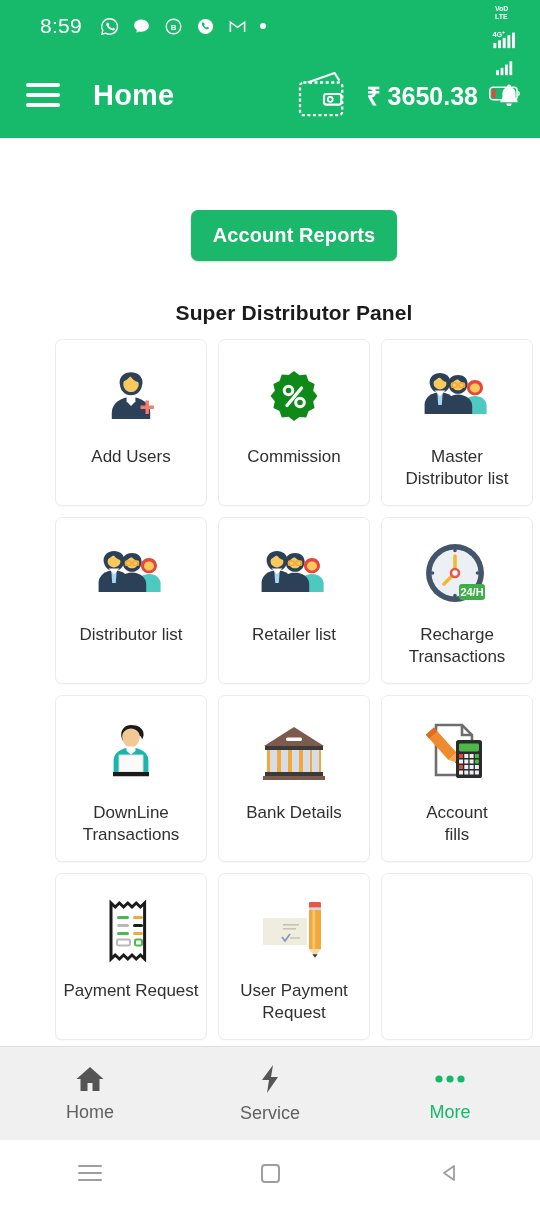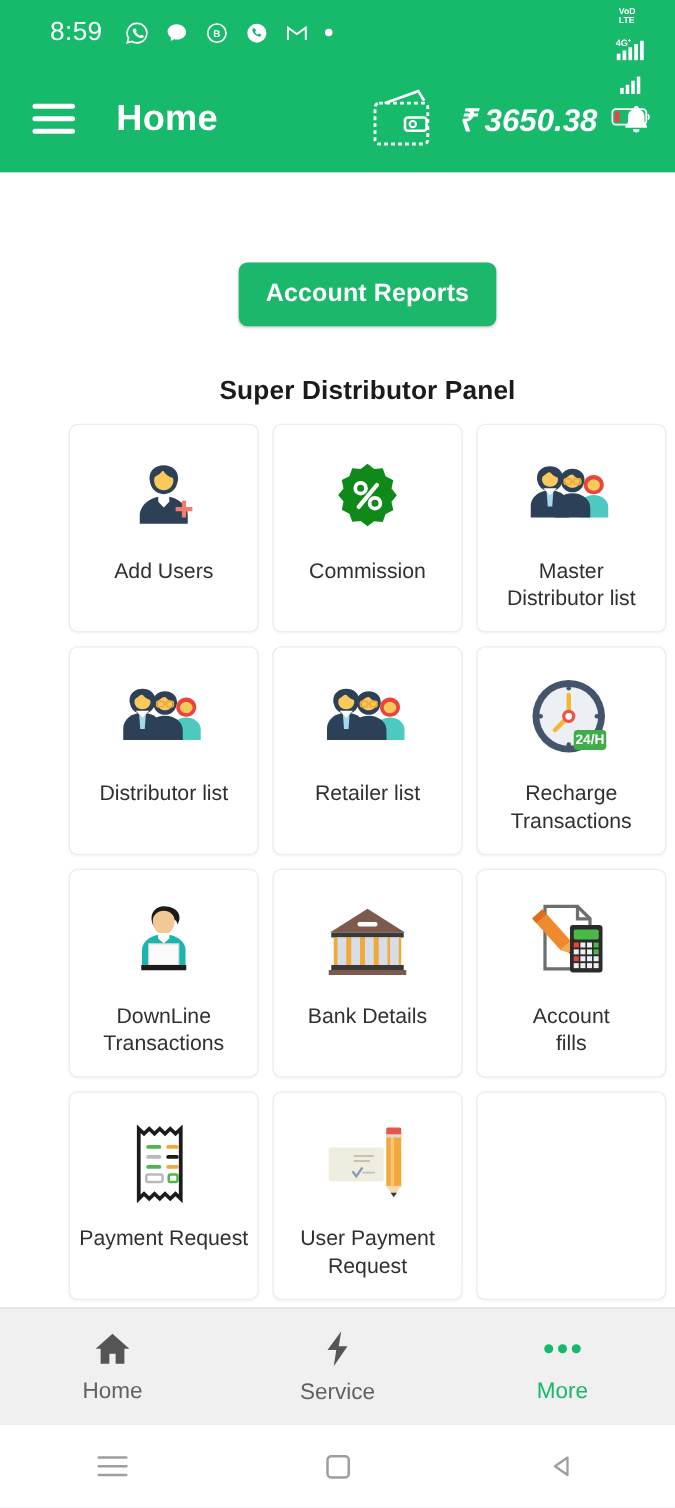--- a/index.html
+++ b/index.html
@@ -1,21 +1,21 @@
 <!DOCTYPE html>
 <html><head>
 <meta charset="utf-8">
 <style>
   * { margin:0; padding:0; box-sizing:border-box; }
   html, body {
     width:540px; height:1206px;
     font-family:"Liberation Sans", sans-serif;
     background:#ffffff; overflow:hidden;
   }
-  .phone { position:relative; width:540px; height:1206px; background:#c4b5fd; }
+  .phone { position:relative; width:540px; height:1206px; background:#3b82f6; }
 
   
   .statusbar {
     height:52px; background:#17b96b; display:flex; align-items:center;
     padding:0 18px; color:#fff;
   }
   .sb-time { font-size:21px; font-weight:400; letter-spacing:.3px; margin-left:22px; }
   .sb-left-icons { display:flex; align-items:center; gap:13px; margin-left:18px; }
   .sb-right { margin-left:auto; display:flex; align-items:center; gap:9px;flex-direction:column; }
   .sb-ico { display:block; }
@@ -23,21 +23,21 @@
 
   
   .appbar {
     height:86px; background:#17b96b; display:flex; align-items:center;
     padding:0 20px; color:#fff;
   }
   .hamburger { width:34px; height:24px; display:flex; flex-direction:column;
     justify-content:space-between; margin-left:6px; cursor:pointer; }
   .hamburger span { display:block; height:4px; background:#fff; border-radius:2px; }
   .appbar-title { font-size:29px; font-weight:700; margin-left:33px; letter-spacing:.2px; }
-  .wallet-wrap { margin-left:auto; display:flex; align-items:center; gap:14px;font-style:italic; }
+  .wallet-wrap { margin-left:auto; display:flex; align-items:center; gap:14px; }
   .balance { font-size:25px; font-weight:700; white-space:nowrap; }
   .bell { margin-left:6px; }
 
   
   .content { position:absolute; top:138px; left:0; right:0; bottom:0;
     background:#ffffff; overflow:hidden;padding-left:48px; }
 
   .reports-wrap { display:flex; justify-content:center; padding-top:72px; }
   .reports-btn {
     background:#1bb86c; color:#fff; font-size:20px; font-weight:700;

